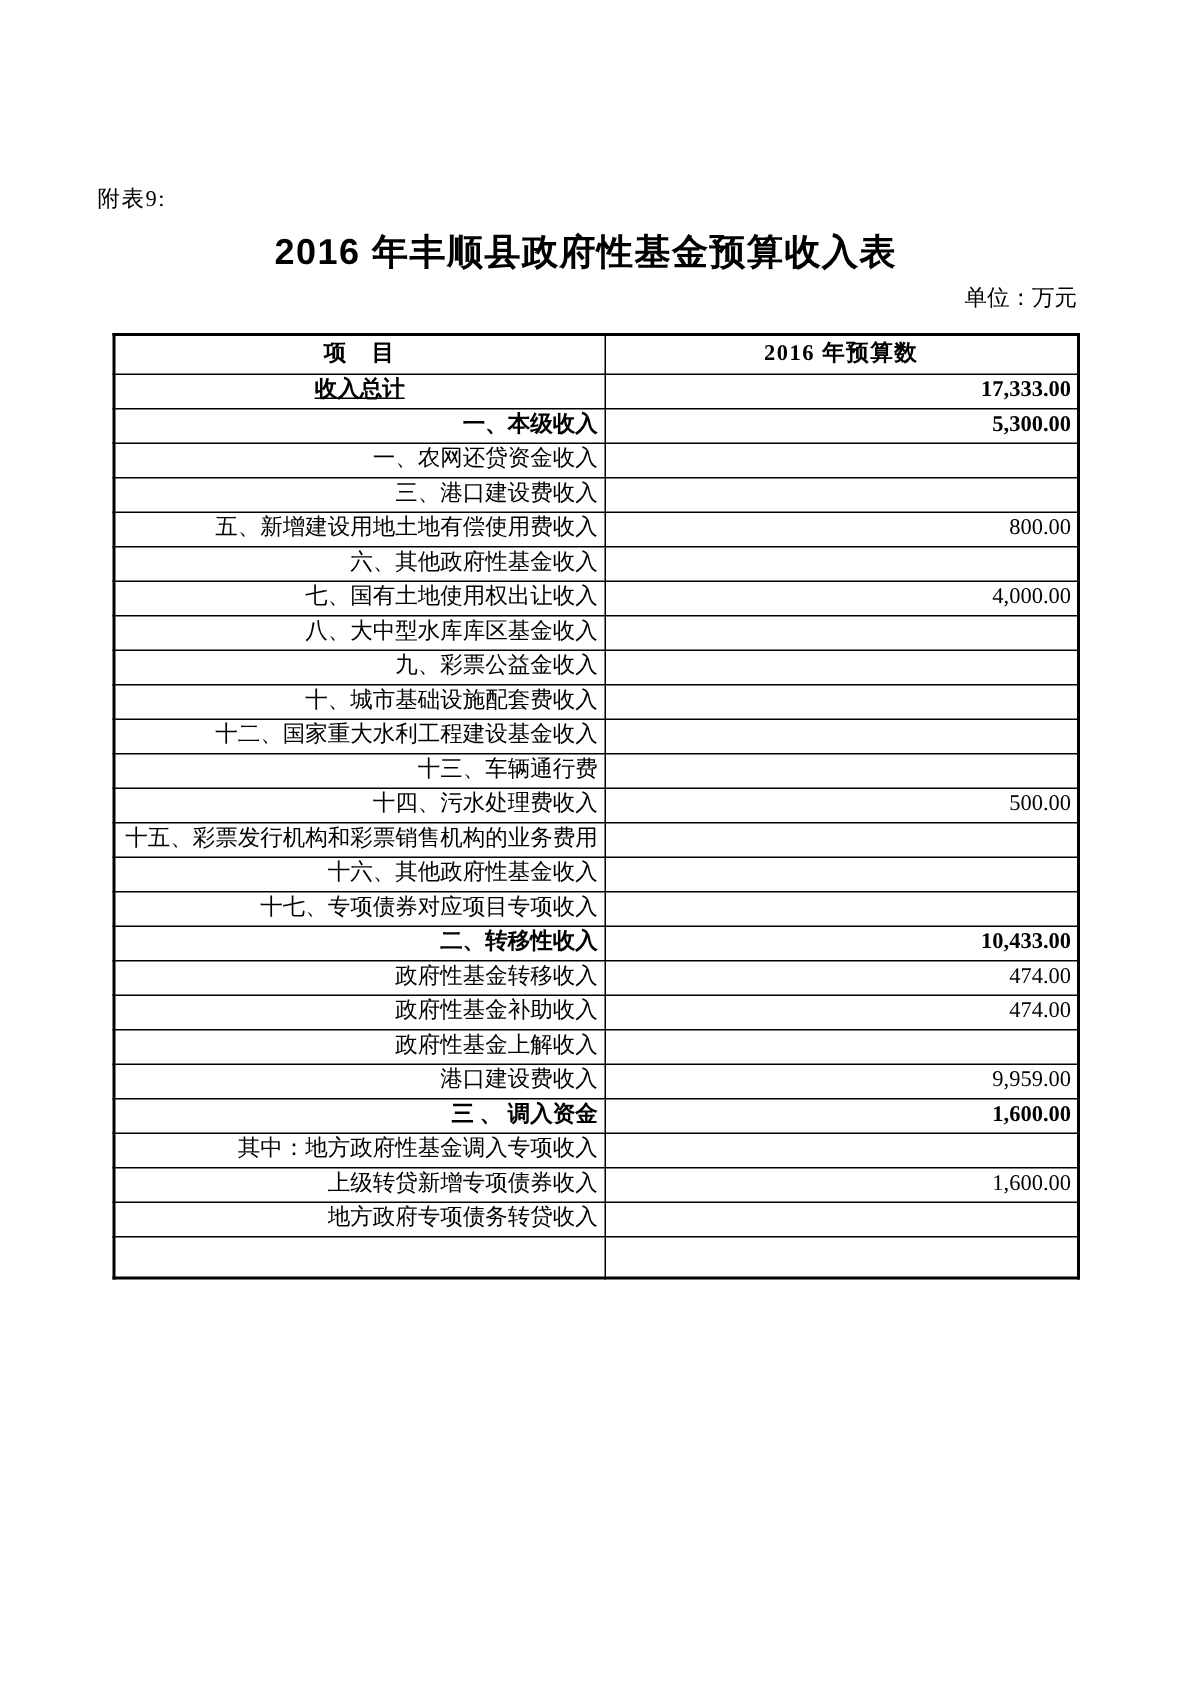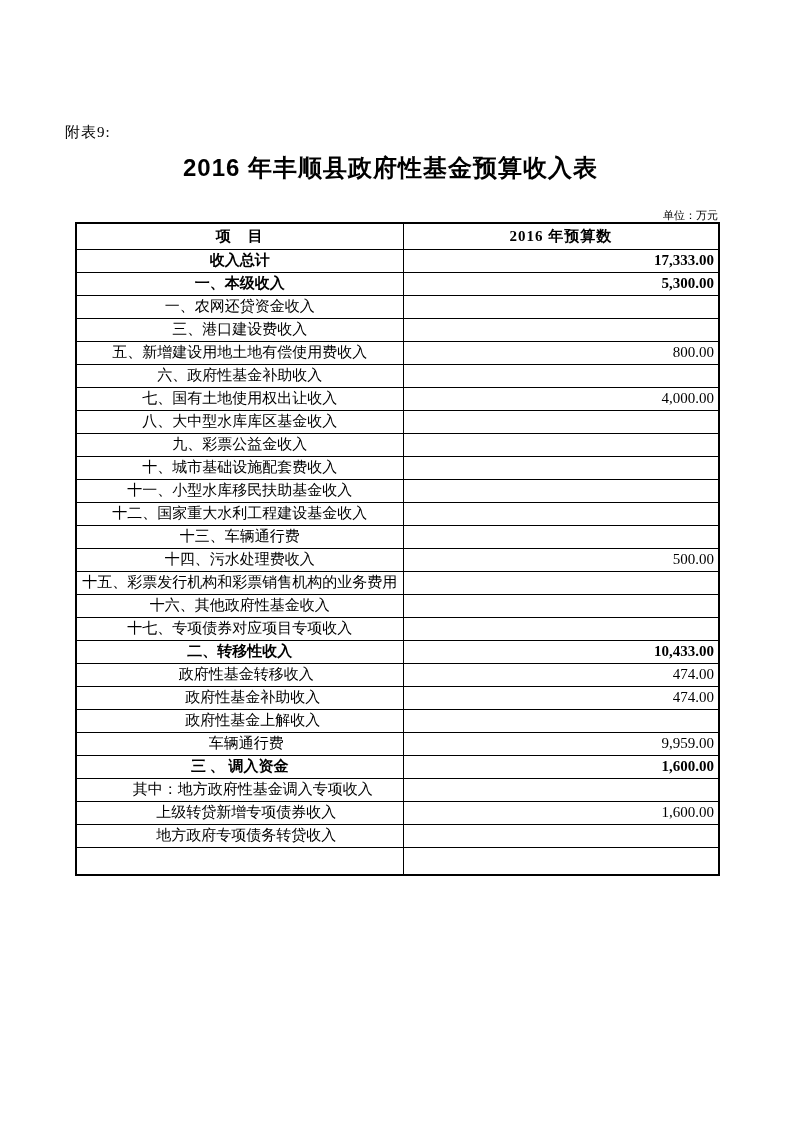--- a/index.html
+++ b/index.html
@@ -15,22 +15,22 @@
     position:absolute;left:65px;top:123px;
     font-size:15px;letter-spacing:1px;
   }
   .doc-title{
     position:absolute;left:0;right:12px;top:152px;
     text-align:center;
     font-size:24px;font-weight:700;letter-spacing:1px;
     font-family:"Liberation Sans","DejaVu Sans",sans-serif;
   }
   .unit-label{
-    position:absolute;right:75px;top:208px;
-    font-size:11px;
+    position:absolute;right:75px;top:189px;
+    font-size:15px;
   }
   table.budget{
     position:absolute;left:75px;top:222px;
     width:643px;
     border-collapse:collapse;
     table-layout:fixed;
     border:2px solid #000;
     padding-left:12px;
   }
   table.budget col.c-item{width:327px;}
@@ -44,23 +44,23 @@
     overflow:hidden;
     white-space:nowrap;
     vertical-align:middle;
   }
   table.budget th{
     height:25px;
     font-weight:700;
     text-align:center;
     letter-spacing:1px;
   }
-  td.label{text-align:center;}
+  td.label{text-align:right;}
   td.value{text-align:right;padding-right:7px;font-variant-numeric:tabular-nums;}
-  tr.row-total td.label{text-align:center;font-weight:700;}
+  tr.row-total td.label{text-align:center;font-weight:700;text-decoration:underline;}
   tr.row-total td.value{font-weight:700;}
   tr.row-section td{font-weight:700;}
   tr.row-sub1 td.label{padding-left:17px;}
   tr.row-sub2 td.label{padding-left:30px;}
   tr.row-empty td{height:26px;}
   .page-number{
     position:absolute;left:0;right:0;top:1038px;
     font-size:15px;letter-spacing:2px;
   }
 </style>
@@ -101,41 +101,37 @@
         </tr>
         <tr class="row-item">
           <td class="label">三、港口建设费收入</td>
           <td class="value"></td>
         </tr>
         <tr class="row-item">
           <td class="label">五、新增建设用地土地有偿使用费收入</td>
           <td class="value">800.00</td>
         </tr>
         <tr class="row-item">
-          <td class="label">六、政府性基金补助收入</td>
+          <td class="label">六、其他政府性基金收入</td>
           <td class="value"></td>
         </tr>
         <tr class="row-item">
           <td class="label">七、国有土地使用权出让收入</td>
           <td class="value">4,000.00</td>
         </tr>
         <tr class="row-item">
           <td class="label">八、大中型水库库区基金收入</td>
           <td class="value"></td>
         </tr>
         <tr class="row-item">
           <td class="label">九、彩票公益金收入</td>
           <td class="value"></td>
         </tr>
         <tr class="row-item">
           <td class="label">十、城市基础设施配套费收入</td>
-          <td class="value"></td>
-        </tr>
-        <tr class="row-item">
-          <td class="label">十一、小型水库移民扶助基金收入</td>
           <td class="value"></td>
         </tr>
         <tr class="row-item">
           <td class="label">十二、国家重大水利工程建设基金收入</td>
           <td class="value"></td>
         </tr>
         <tr class="row-item">
           <td class="label">十三、车辆通行费</td>
           <td class="value"></td>
         </tr>
@@ -165,21 +161,21 @@
         </tr>
         <tr class="row-sub2">
           <td class="label">政府性基金补助收入</td>
           <td class="value">474.00</td>
         </tr>
         <tr class="row-sub2">
           <td class="label">政府性基金上解收入</td>
           <td class="value"></td>
         </tr>
         <tr class="row-sub1">
-          <td class="label">车辆通行费</td>
+          <td class="label">港口建设费收入</td>
           <td class="value">9,959.00</td>
         </tr>
         <tr class="row-section">
           <td class="label">三 、 调入资金</td>
           <td class="value">1,600.00</td>
         </tr>
         <tr class="row-sub2">
           <td class="label">其中：地方政府性基金调入专项收入</td>
           <td class="value"></td>
         </tr>

